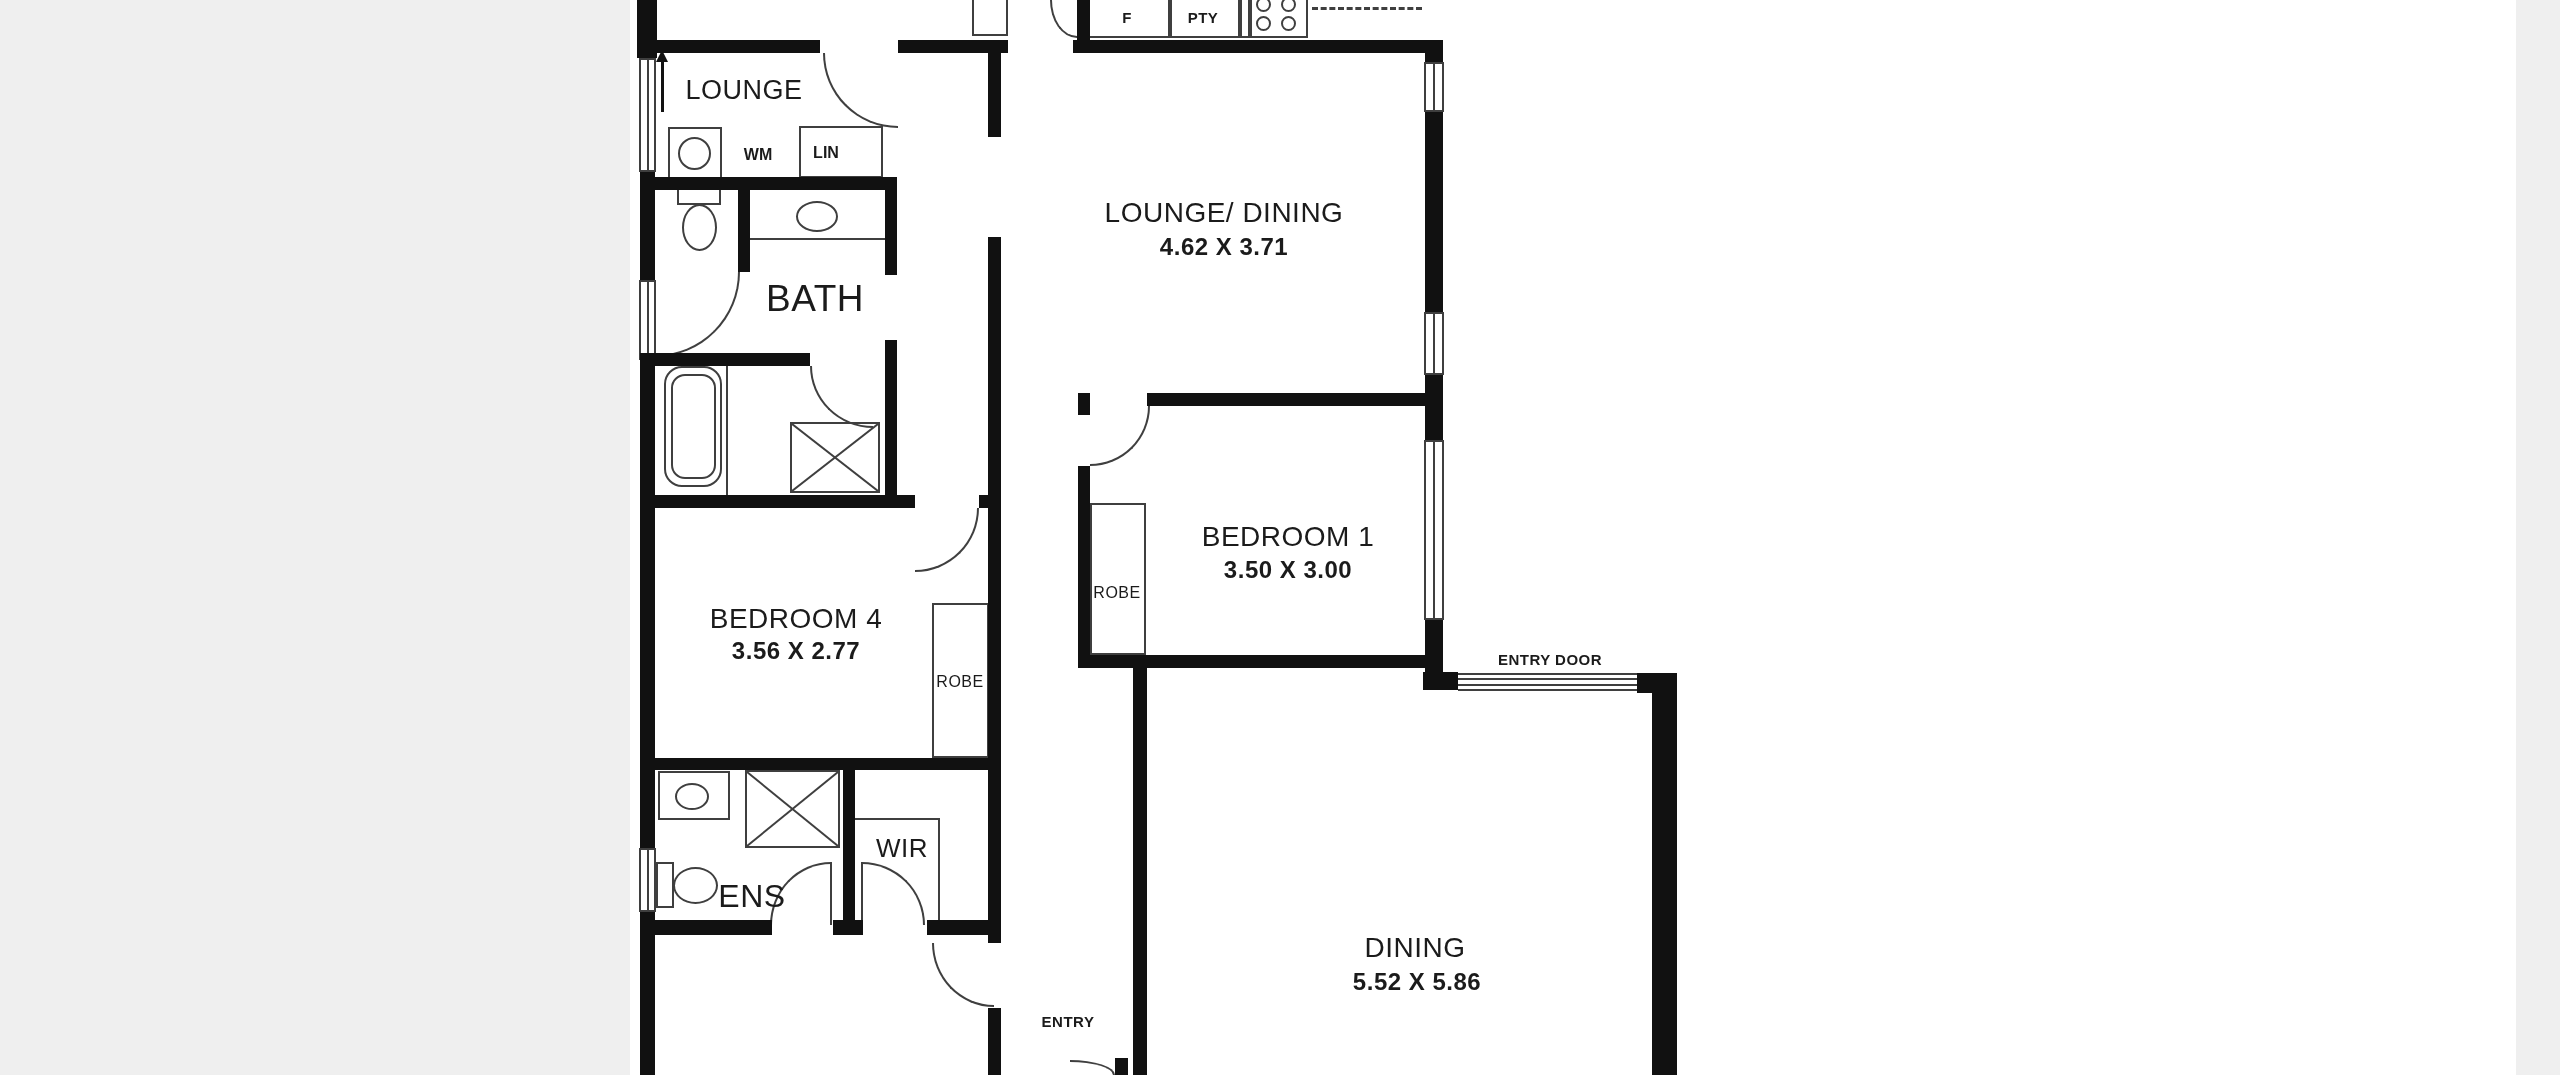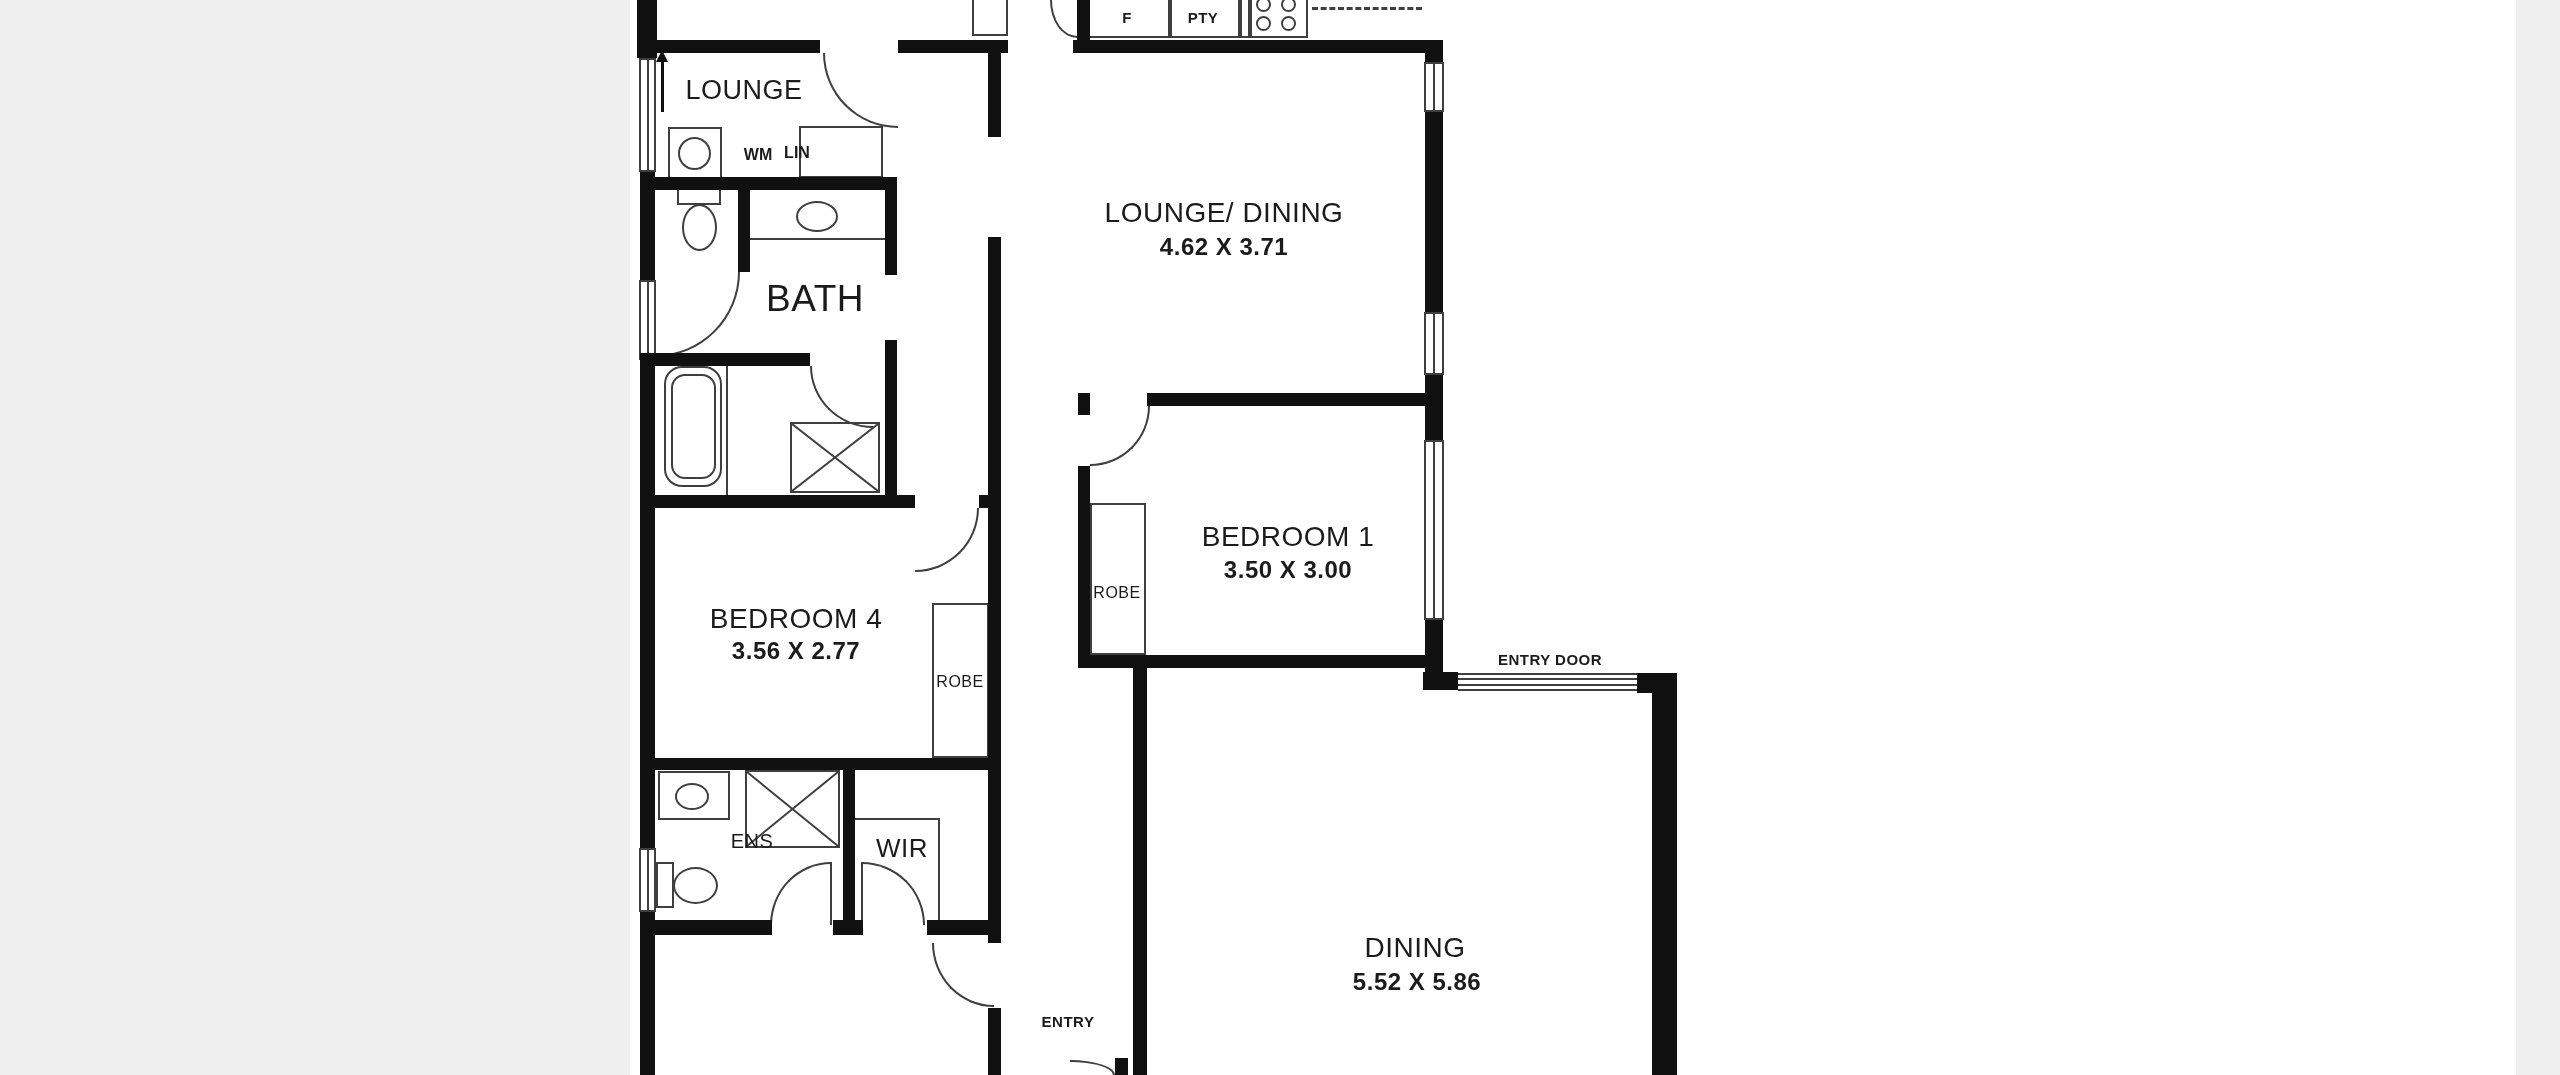--- a/index.html
+++ b/index.html
@@ -155,35 +155,35 @@
 
   <div class="w" style="left:1423px;top:672px;width:35px;height:18px"></div>
   <div class="w" style="left:1637px;top:673px;width:40px;height:20px"></div>
   <div class="w" style="left:1652px;top:692px;width:25px;height:383px"></div>
   <div class="w" style="left:1133px;top:655px;width:14px;height:420px"></div>
 
   <div class="w" style="left:1115px;top:1058px;width:13px;height:17px"></div>
 
   <div class="lbl big" style="left:744px;top:90px;font-size:27px">LOUNGE</div>
   <div class="lbl med" style="left:758px;top:155px">WM</div>
-  <div class="lbl med" style="left:797px;top:153px">LIN</div>
+  <div class="lbl med" style="left:826px;top:153px">LIN</div>
   <div class="lbl big" style="left:815px;top:299px;font-size:37px">BATH</div>
 
   <div class="lbl big" style="left:1224px;top:213px">LOUNGE/ DINING</div>
   <div class="lbl dim" style="left:1224px;top:247px">4.62 X 3.71</div>
 
   <div class="lbl big" style="left:1288px;top:537px">BEDROOM 1</div>
   <div class="lbl dim" style="left:1288px;top:570px">3.50 X 3.00</div>
   <div class="lbl sm" style="left:1117px;top:593px;font-weight:400;font-size:16px">ROBE</div>
 
   <div class="lbl big" style="left:796px;top:619px">BEDROOM 4</div>
   <div class="lbl dim" style="left:796px;top:651px">3.56 X 2.77</div>
   <div class="lbl sm" style="left:960px;top:682px;font-weight:400;font-size:16px">ROBE</div>
 
-  <div class="lbl big" style="left:752px;top:841px;font-size:20px">ENS</div>
+  <div class="lbl big" style="left:752px;top:896px;font-size:32px">ENS</div>
   <div class="lbl big" style="left:902px;top:848px;font-size:26px">WIR</div>
 
   <div class="lbl sm" style="left:1550px;top:659px">ENTRY DOOR</div>
   <div class="lbl big" style="left:1415px;top:948px">DINING</div>
   <div class="lbl dim" style="left:1417px;top:982px">5.52 X 5.86</div>
 
   <div class="lbl sm" style="left:1068px;top:1021px">ENTRY</div>
 
   <div class="lbl sm" style="left:1127px;top:17px">F</div>
   <div class="lbl sm" style="left:1203px;top:17px">PTY</div>

